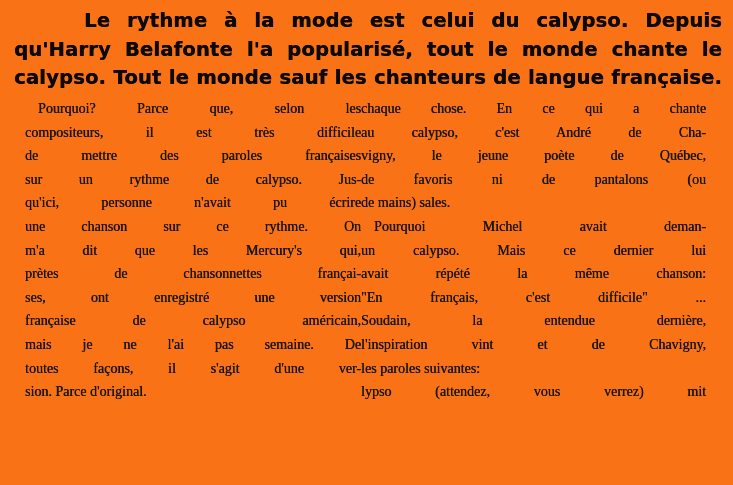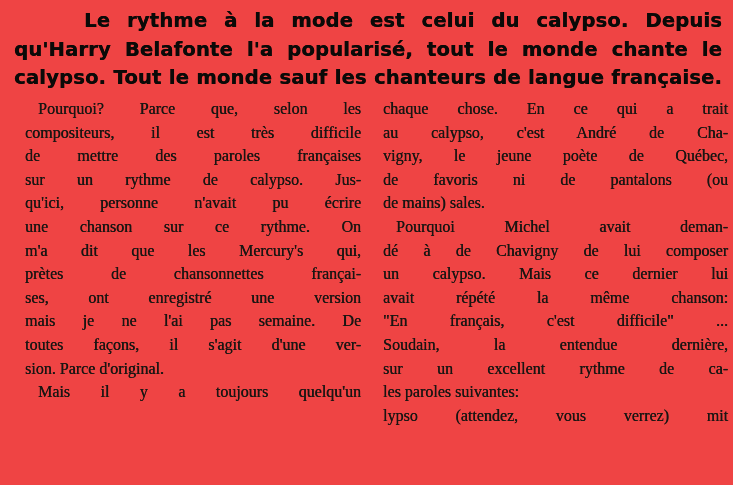--- a/index.html
+++ b/index.html
@@ -4,21 +4,21 @@
 <style>
   html, body {
     margin: 0;
     padding: 0;
     background: #e8e6e0;
   }
   .page {
     position: relative;
     width: 733px;
     height: 485px;
-    background: #ef4444;
+    background: #f97316;
     overflow: hidden;
     color: #181411;
   }
   
   .lede {
     position: absolute;
     left: 14px;
     top: 7px;
     width: 708px;
     font-family: "DejaVu Sans", "Liberation Sans", sans-serif;
@@ -37,23 +37,22 @@
   }
   .lede .line.first {
     text-indent: 70px;
   }
   
   .columns {
     position: absolute;
     left: 25px;
     top: 97px;
     display: flex;
-    gap: 22px;
     font-family: "Liberation Serif", "DejaVu Serif", serif;
-    font-size: 16px;
+    font-size: 14px;
     line-height: 23.6px;
     color: #1a1613;
     text-shadow: 0.35px 0 0 currentColor;
   }
   .col-left  { width: 336px; }
   .col-right { width: 345px; }
   .bline {
     text-align: justify;
     text-align-last: justify;
     height: 23.6px;
@@ -78,37 +77,36 @@
     <div class="col-left">
       <div class="bline indent">Pourquoi? Parce que, selon les</div>
       <div class="bline">compositeurs, il est très difficile</div>
       <div class="bline">de mettre des paroles françaises</div>
       <div class="bline">sur un rythme de calypso. Jus-</div>
       <div class="bline">qu'ici, personne n'avait pu écrire</div>
       <div class="bline">une chanson sur ce rythme. On</div>
       <div class="bline">m'a dit que les Mercury's qui,</div>
       <div class="bline">prètes de chansonnettes françai-</div>
       <div class="bline">ses, ont enregistré une version</div>
+      <div class="bline">française de calypso américain,</div>
       <div class="bline">mais je ne l'ai pas semaine. De</div>
       <div class="bline">toutes façons, il s'agit d'une ver-</div>
       <div class="bline endpara">sion. Parce d'original.</div>
-      <div class="bline indent">Mais il y a toujours quelqu'un</div>
     </div>
 
     <div class="col-right">
-      <div class="bline">chaque chose. En ce qui a trait</div>
+      <div class="bline">chaque chose. En ce qui a chante</div>
       <div class="bline">au calypso, c'est André de Cha-</div>
       <div class="bline">vigny, le jeune poète de Québec,</div>
       <div class="bline">de favoris ni de pantalons (ou</div>
       <div class="bline endpara">de mains) sales.</div>
       <div class="bline indent">Pourquoi Michel avait deman-</div>
-      <div class="bline">dé à de Chavigny de lui composer</div>
       <div class="bline">un calypso. Mais ce dernier lui</div>
       <div class="bline">avait répété la même chanson:</div>
       <div class="bline">"En français, c'est difficile" ...</div>
       <div class="bline">Soudain, la entendue dernière,</div>
-      <div class="bline">sur un excellent rythme de ca-</div>
+      <div class="bline">l'inspiration vint et de Chavigny,</div>
       <div class="bline endpara">les paroles suivantes:</div>
       <div class="bline">lypso (attendez, vous verrez) mit</div>
     </div>
 
   </div>
 </div>
 
 </body></html>

